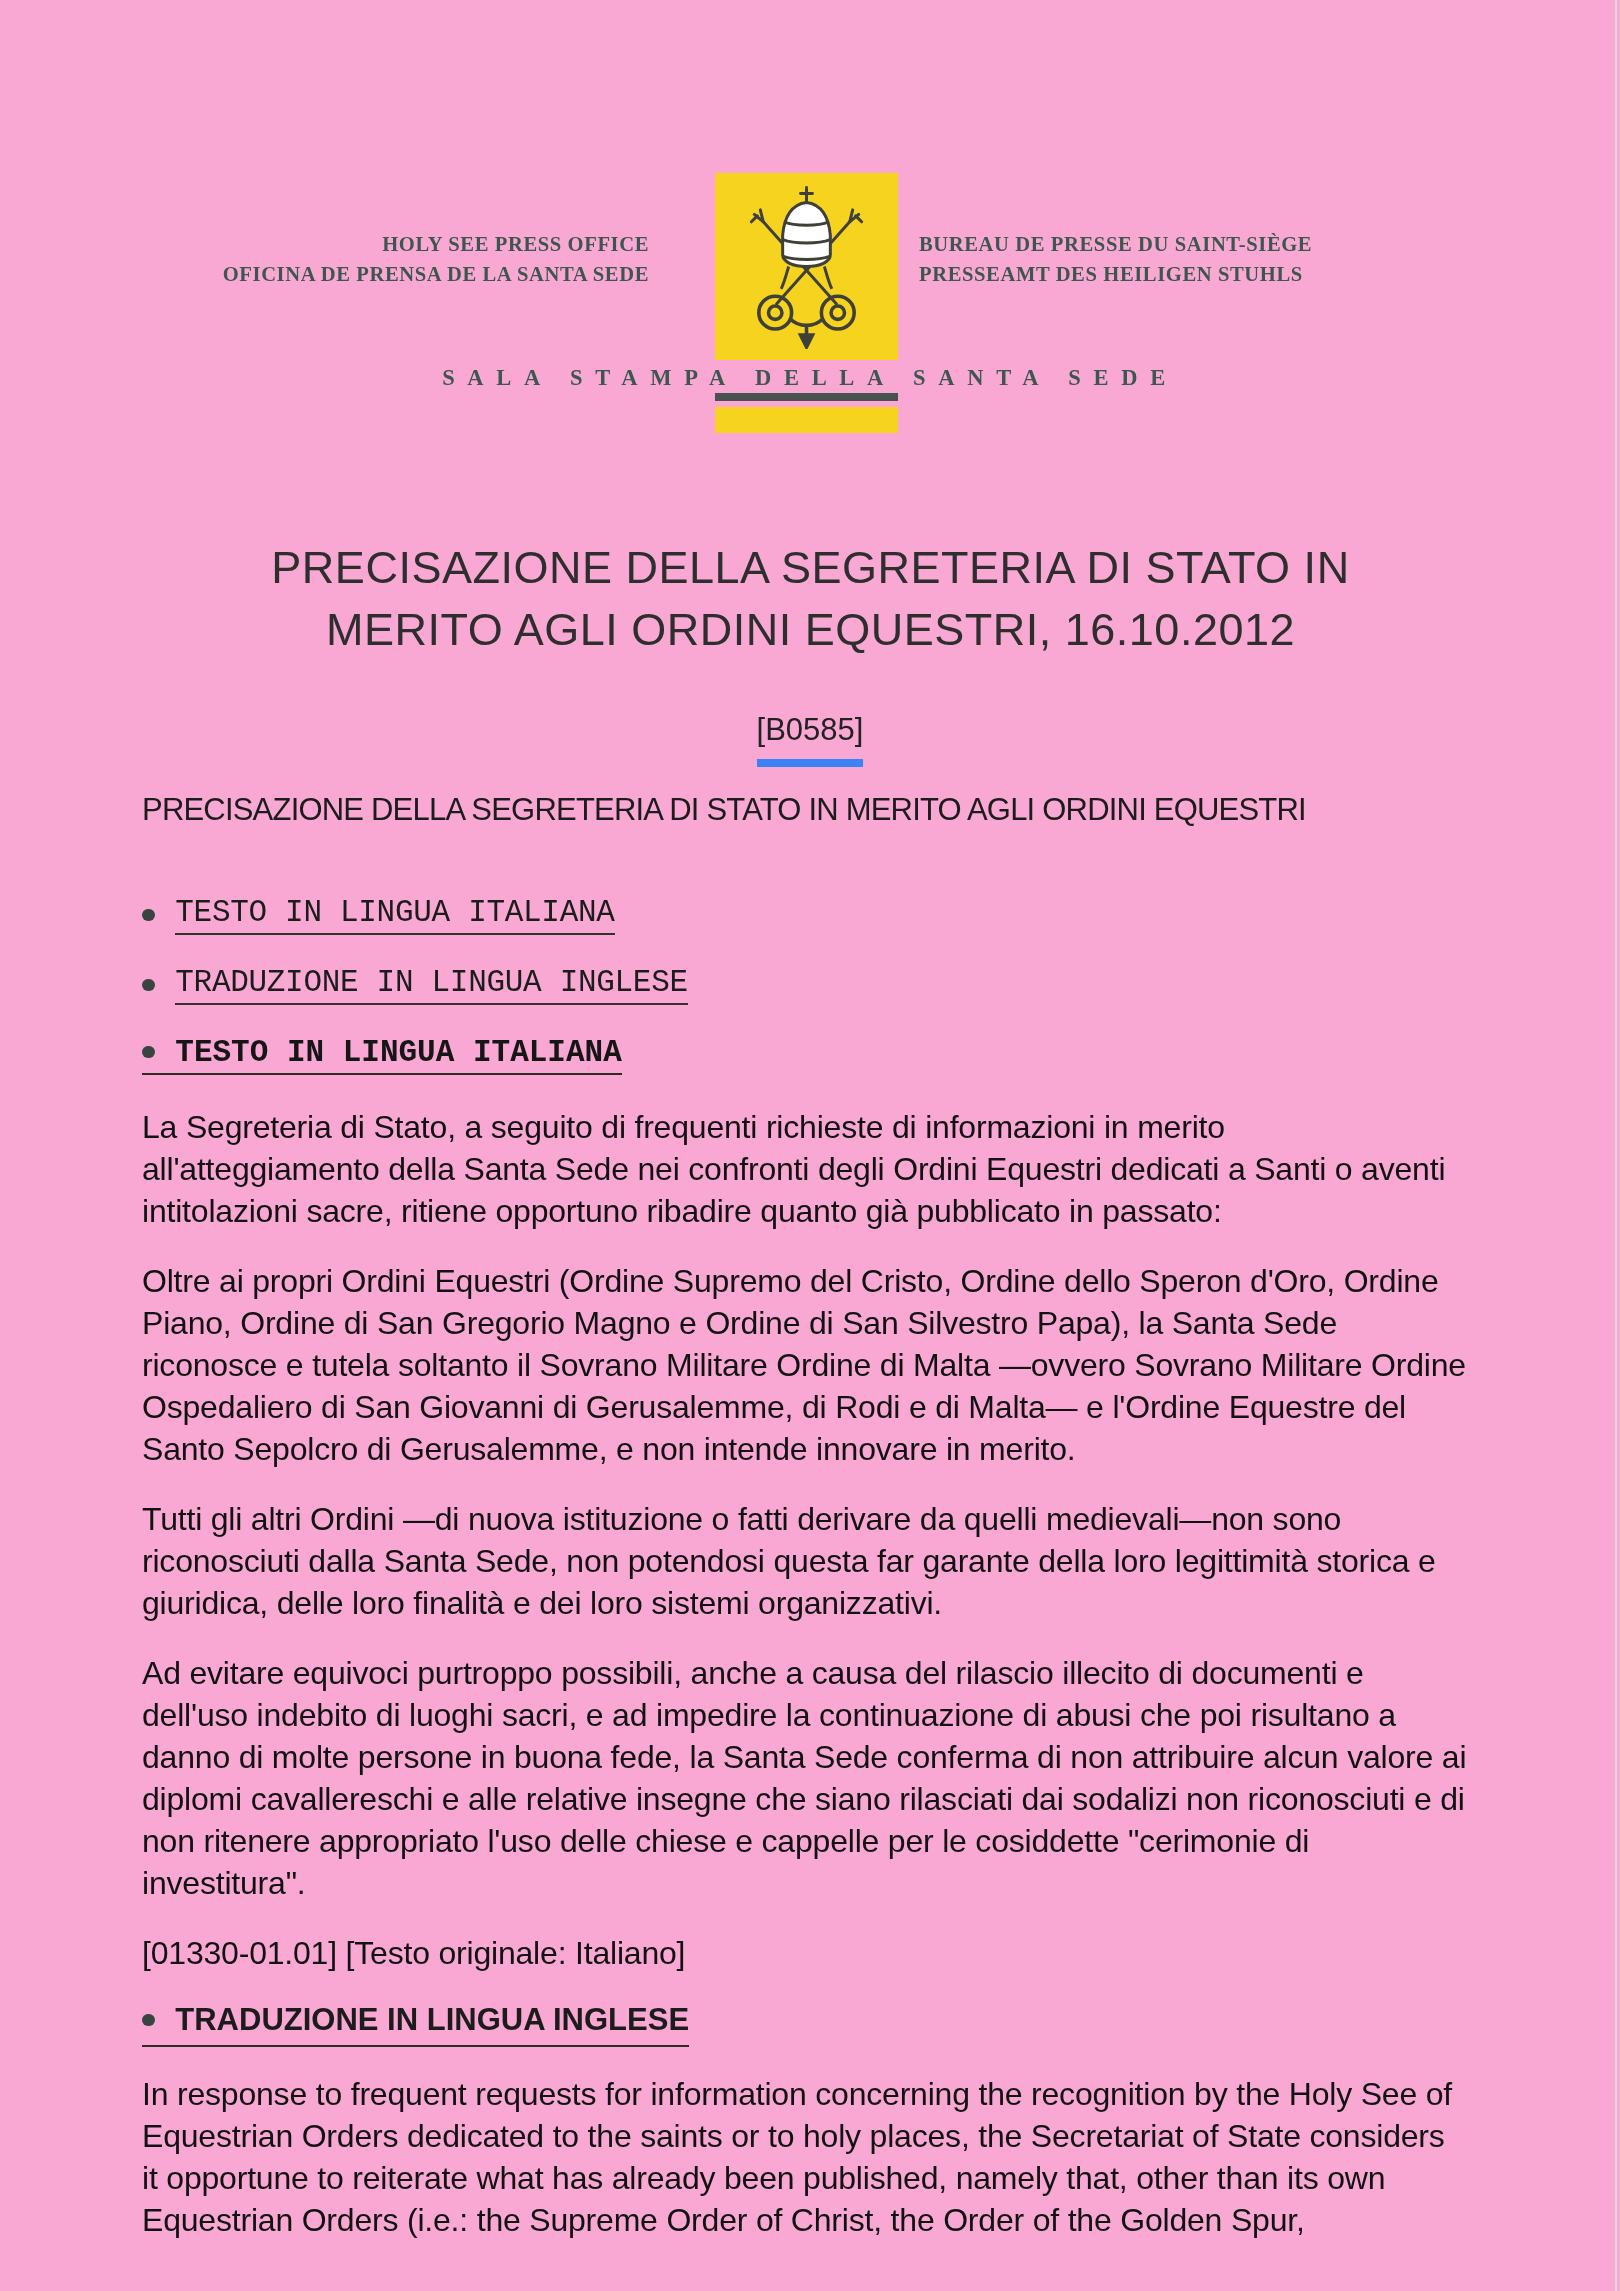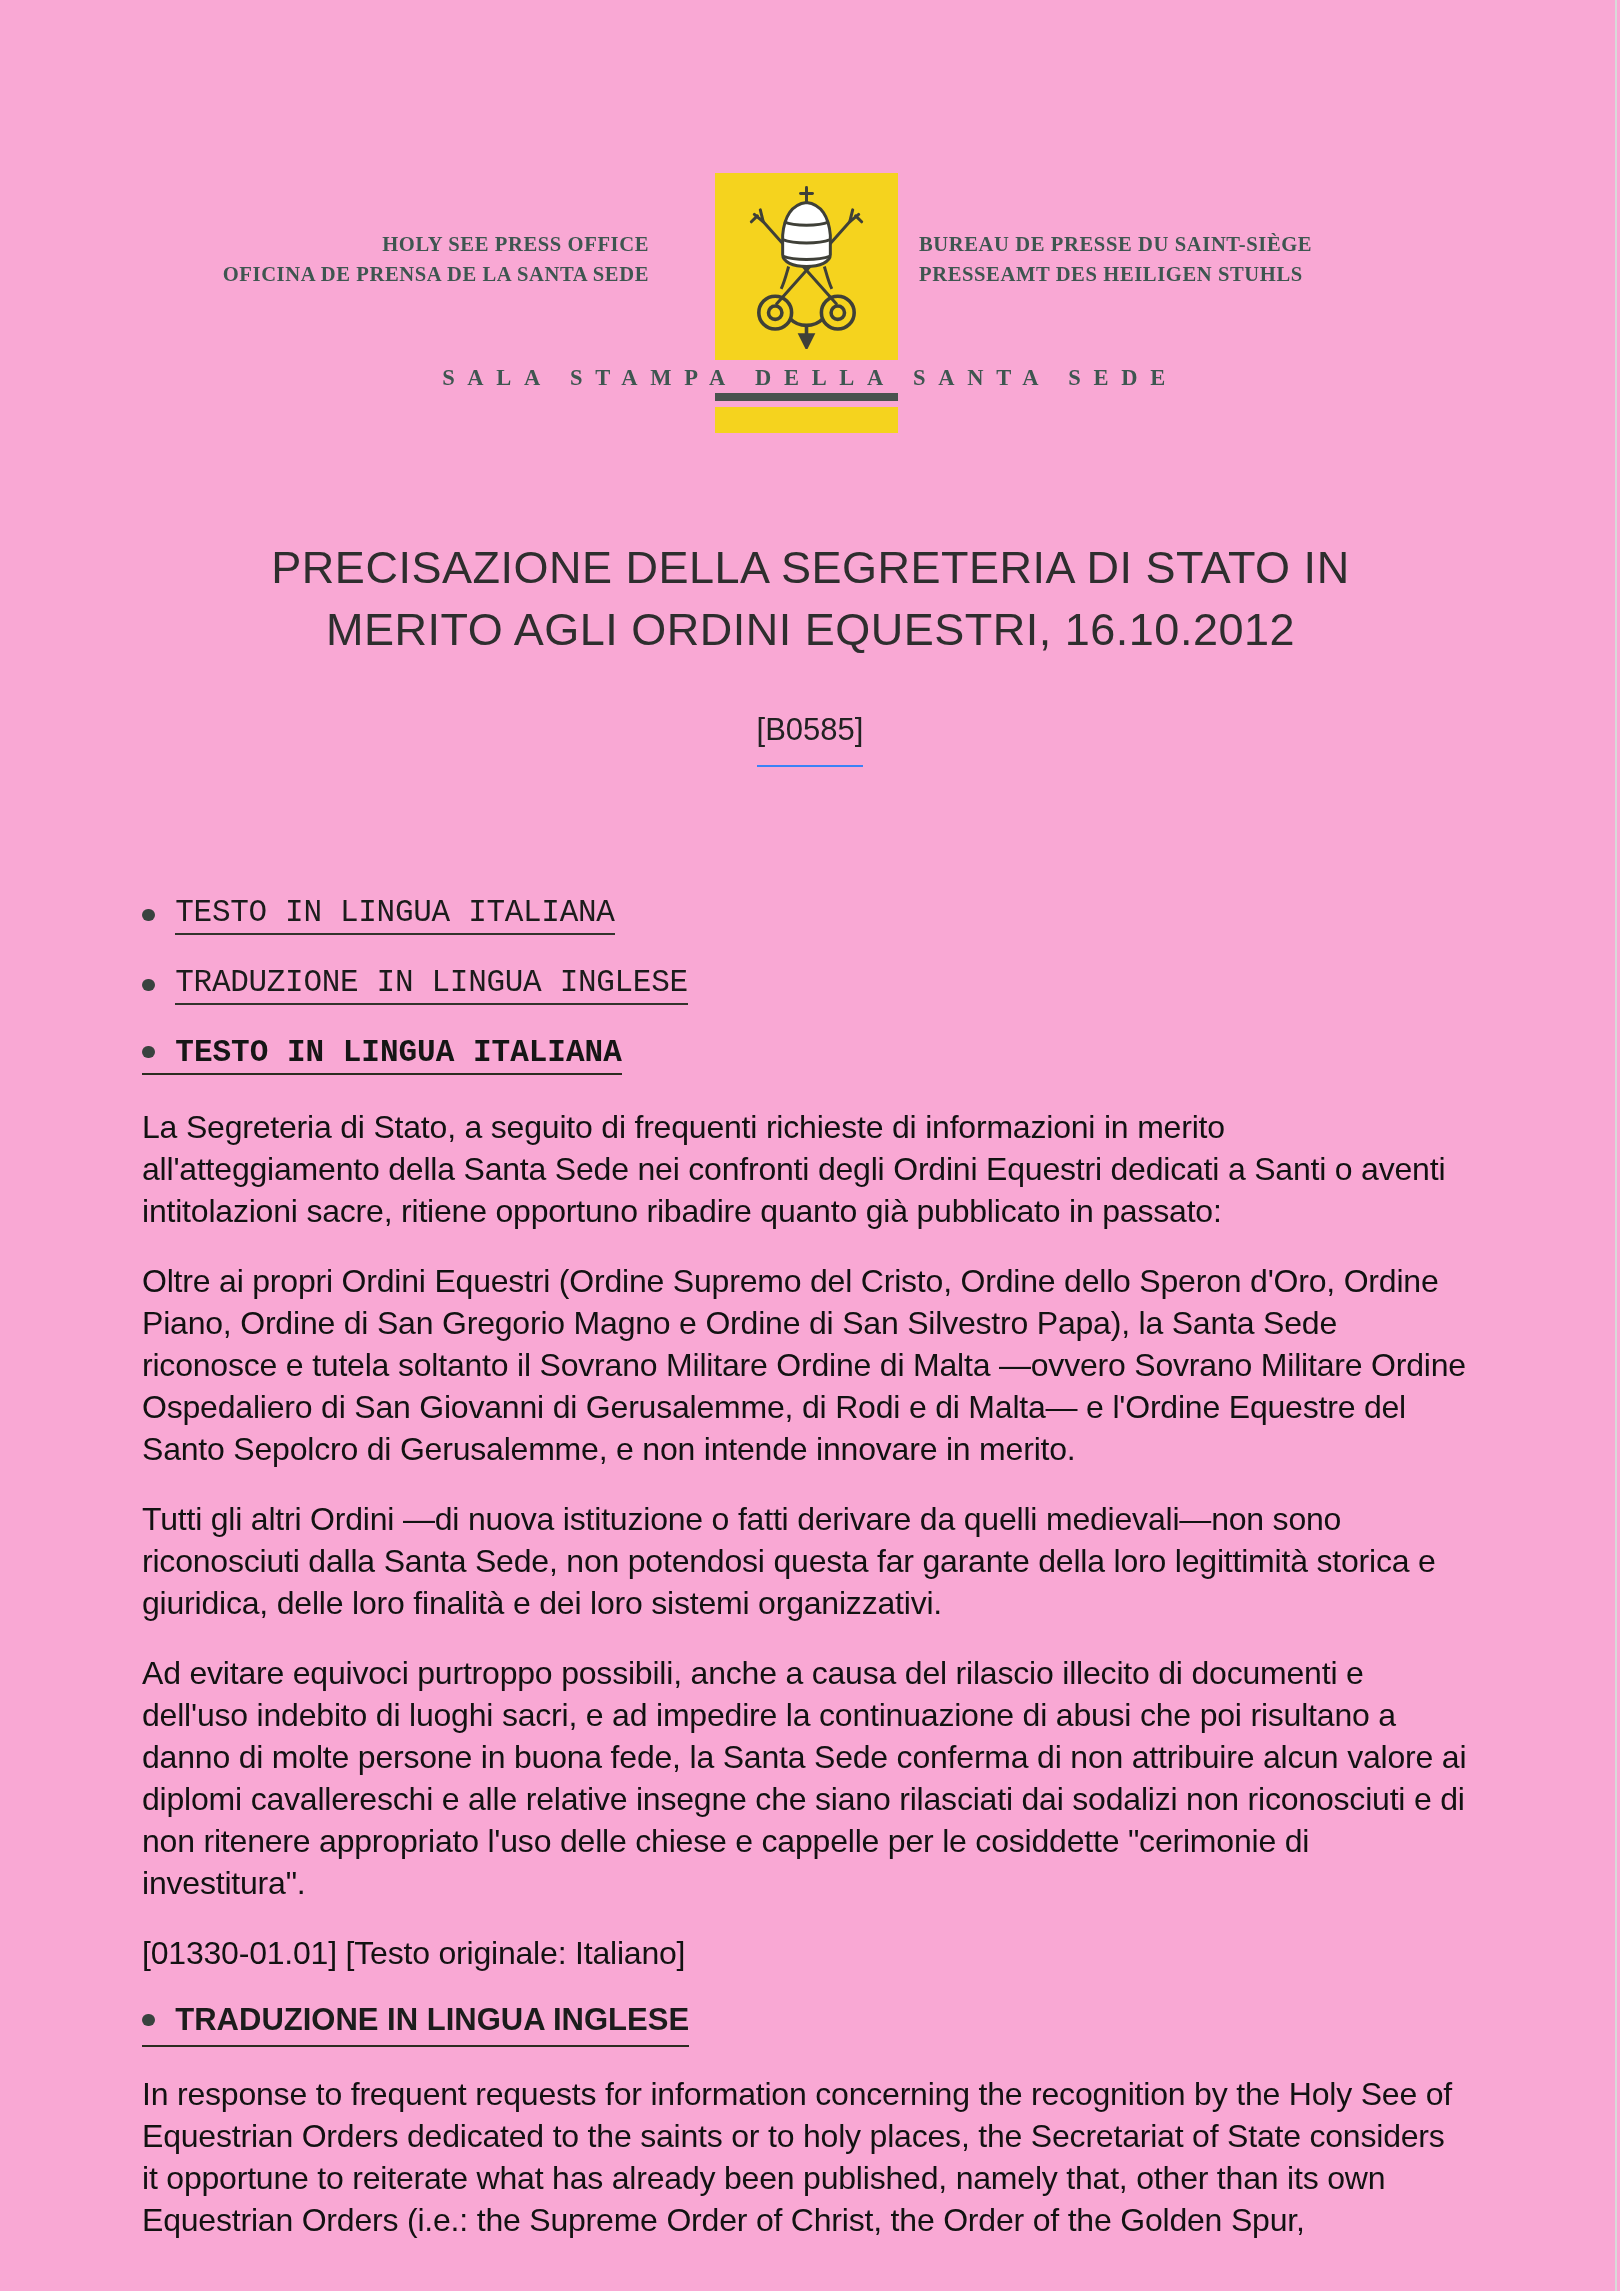--- a/index.html
+++ b/index.html
@@ -44,21 +44,21 @@
     position:absolute;left:118px;top:537px;width:1385px;
     text-align:center;
     font-size:45px;line-height:62px;
     letter-spacing:0.5px;
     color:#2e2e2e;
   }
   .doc-code{
     position:absolute;left:0;top:712px;width:1620px;
     text-align:center;font-size:31px;color:#222;
   }
-  .doc-code span{border-bottom:2px solid #3b82f6;padding-bottom:18px;}
+  .doc-code span{border-bottom:8px solid #3b82f6;padding-bottom:12px;}
   .doc-subtitle{
     position:absolute;left:142px;top:792px;width:1372px;
     font-size:31px;letter-spacing:-0.8px;white-space:nowrap;color:#1c1c1c;
   }
   .toc{position:absolute;left:142px;top:894px;width:1333px;}
   .toc-item{display:flex;align-items:center;margin-bottom:28px;font-size:31px;height:42px;font-family:Liberation Mono, monospace;}
   .bullet{
     flex:0 0 auto;width:12.7px;height:12.7px;border-radius:50%;
     background:#39433F;margin-right:20.6px;
   }
@@ -138,20 +138,21 @@
 
   <div class="doc-title">
     <div>PRECISAZIONE DELLA SEGRETERIA DI STATO IN</div>
     <div>MERITO AGLI ORDINI EQUESTRI, 16.10.2012</div>
   </div>
 
   <div class="doc-code">
     <span>[B0585]</span>
   </div>
 
+  <div class="doc-subtitle">PRECISAZIONE DELLA SEGRETERIA DI STATO IN MERITO AGLI ORDINI EQUESTRI</div>
 
   <div class="toc">
     <div class="toc-item">
       <span class="bullet"></span>
       <span class="toc-label">TESTO IN LINGUA ITALIANA</span>
     </div>
     <div class="toc-item">
       <span class="bullet"></span>
       <span class="toc-label">TRADUZIONE IN LINGUA INGLESE</span>
     </div>

